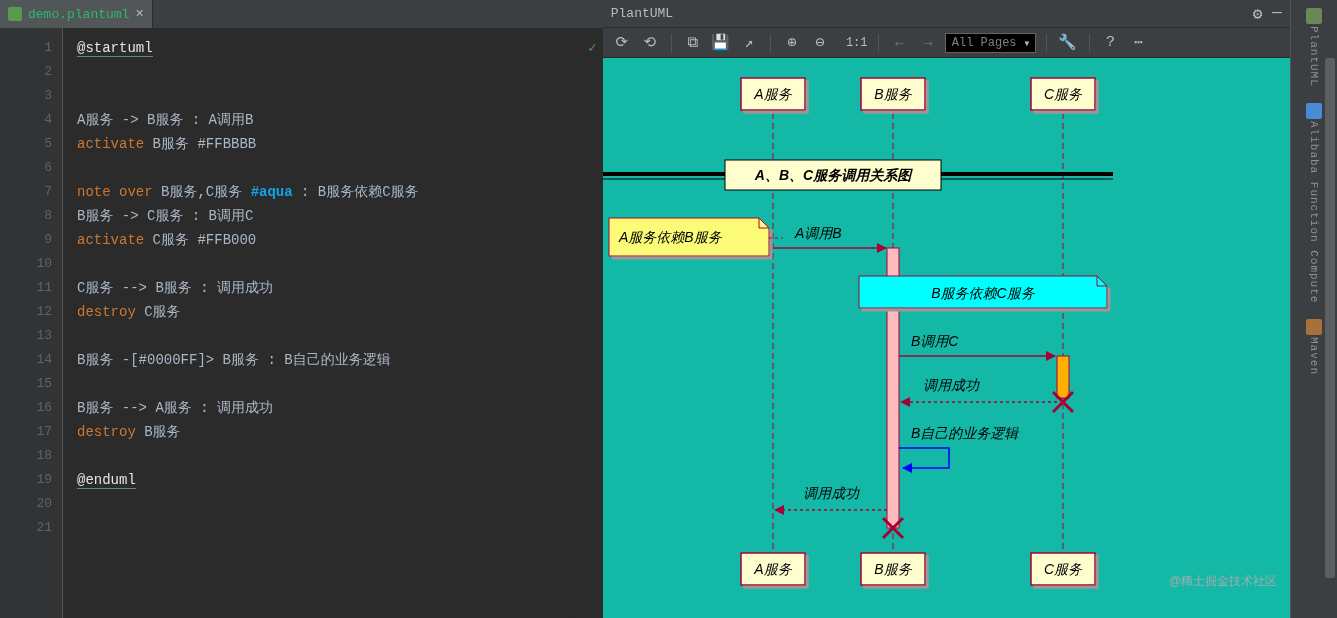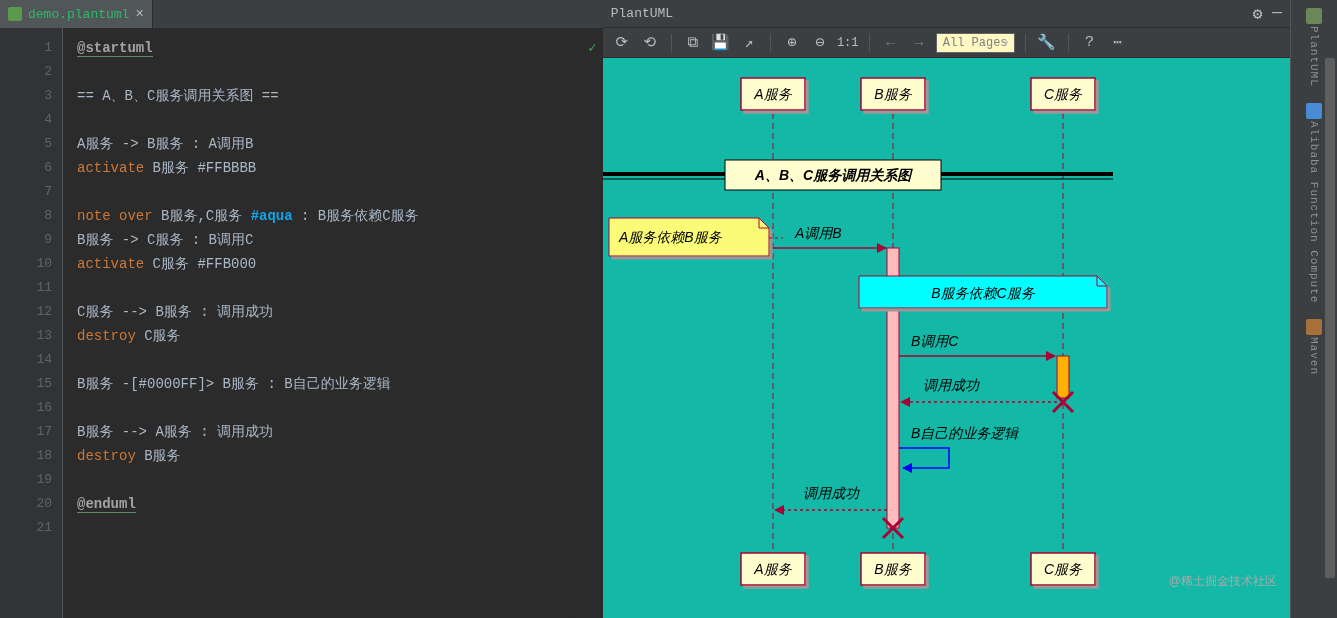--- a/index.html
+++ b/index.html
@@ -16,37 +16,37 @@
 .tab { display: flex; align-items: center; padding: 0 8px; background: #515658; color: #2fb86b; font-size: 13px; gap: 6px; border-right: 1px solid #2b2b2b; }
 .tab .file-icon { width: 14px; height: 14px; background: #5b9a4c; border-radius: 2px; }
 .tab .close-x { color: #bbbbbb; font-size: 14px; }
 
 
 .editor-wrap { display: flex; flex: 1; position: relative; }
 .gutter { width: 62px; background: #313335; color: #606366; font-size: 13px; padding: 8px 10px 0 0; text-align: right; line-height: 24px; }
 .gutter .line { height: 24px; }
 .code { flex: 1; padding: 8px 0 0 14px; line-height: 24px; font-size: 14px; position: relative; border-left: 1px solid #555; }
 .code-line { height: 24px; white-space: pre; }
-.tok-dir { color: #a3a3a3; font-weight: bold; }
+.tok-dir { color: #e5e5e5; }
 .tok-kw { color: #cc7832; }
 .tok-txt { color: #a9b7c6; }
 .tok-hex { color: #0ea5e9; font-weight: bold; }
 .wavy { border-bottom: 1px solid #5e8c6a; }
 .eol-check { position: absolute; right: 6px; top: 8px; color: #499c54; font-size: 14px; }
 
 
 .r-header { height: 28px; background: #3c3f41; display: flex; align-items: center; justify-content: space-between; padding: 0 8px; border-bottom: 1px solid #2b2b2b; }
 .r-header .title { color: #bbbbbb; font-size: 13px; }
 .r-header .hicons { display: flex; gap: 10px; color: #bbbbbb; font-size: 16px; }
 
 
 .toolbar { height: 30px; background: #3c3f41; display: flex; align-items: center; padding: 0 8px; gap: 6px; border-bottom: 1px solid #2b2b2b; }
 .tb-btn { color: #bbbbbb; font-size: 15px; width: 22px; height: 22px; display: flex; align-items: center; justify-content: center; cursor: pointer; }
 .tb-sep { width: 1px; height: 18px; background: #555; margin: 0 4px; }
-.tb-combo { border: 1px solid #646464; background: #fef9c3; color: #808080; font-size: 12px; padding: 2px 6px 2px 6px; position: relative; }
+.tb-combo { border: 1px solid #646464; background: #000000; color: #808080; font-size: 12px; padding: 2px 18px 2px 6px; position: relative; }
 .tb-combo::after { content: "▾"; position: absolute; right: 4px; top: 2px; color: #bbb; }
 
 
 .render { flex: 1; background: #14b8a6; position: relative; overflow: hidden; font-style: italic; }
 .render svg { position: absolute; left: 0; top: 0; }
 
 
 .rsb-item { width: 36px; display: flex; flex-direction: column; align-items: center; color: #909090; font-size: 11px; padding: 4px 0; gap: 2px; }
 .rsb-item .label { writing-mode: vertical-rl; text-orientation: mixed; letter-spacing: 1px; }
 .rsb-icon { width: 16px; height: 16px; background: #6a8759; border-radius: 2px; }
@@ -89,21 +89,20 @@
           <div class="line">17</div>
           <div class="line">18</div>
           <div class="line">19</div>
           <div class="line">20</div>
           <div class="line">21</div>
         </div>
       <div class="code" id="code">
         <span class="eol-check">✓</span>
       <div class="code-line"><span class="tok-dir wavy">@startuml</span></div>
           <div class="code-line"></div>
-          <div class="code-line"><span class="tok-txt">== A、B、C服务调用关系图 ==</span></div>
           <div class="code-line"></div>
           <div class="code-line"><span class="tok-txt">A服务 -&gt; B服务 : A调用B</span></div>
           <div class="code-line"><span class="tok-kw">activate</span><span class="tok-txt"> B服务 #FFBBBB</span></div>
           <div class="code-line"></div>
           <div class="code-line"><span class="tok-kw">note over</span><span class="tok-txt"> B服务,C服务 </span><span class="tok-hex">#aqua</span><span class="tok-txt"> : B服务依赖C服务</span></div>
           <div class="code-line"><span class="tok-txt">B服务 -&gt; C服务 : B调用C</span></div>
           <div class="code-line"><span class="tok-kw">activate</span><span class="tok-txt"> C服务 #FFB000</span></div>
           <div class="code-line"></div>
           <div class="code-line"><span class="tok-txt">C服务 --&gt; B服务 : 调用成功</span></div>
           <div class="code-line"><span class="tok-kw">destroy</span><span class="tok-txt"> C服务</span></div>
@@ -129,21 +128,21 @@
     <div class="toolbar">
       <span class="tb-btn">⟳</span>
       <span class="tb-btn">⟲</span>
       <span class="tb-sep"></span>
       <span class="tb-btn">⧉</span>
       <span class="tb-btn">💾</span>
       <span class="tb-btn">↗</span>
       <span class="tb-sep"></span>
       <span class="tb-btn">⊕</span>
       <span class="tb-btn">⊖</span>
-      <span class="tb-btn" style="font-size:12px;">1:1</span>
+      <span class="tb-btn" style="font-size:12px;margin-left:9px;">1:1</span>
       <span class="tb-sep"></span>
       <span class="tb-btn" style="opacity:.5">←</span>
       <span class="tb-btn" style="opacity:.5">→</span>
       <span class="tb-combo">All Pages</span>
       <span class="tb-sep"></span>
       <span class="tb-btn">🔧</span>
       <span class="tb-sep"></span>
       <span class="tb-btn">?</span>
       <span class="tb-btn">⋯</span>
     </div>

